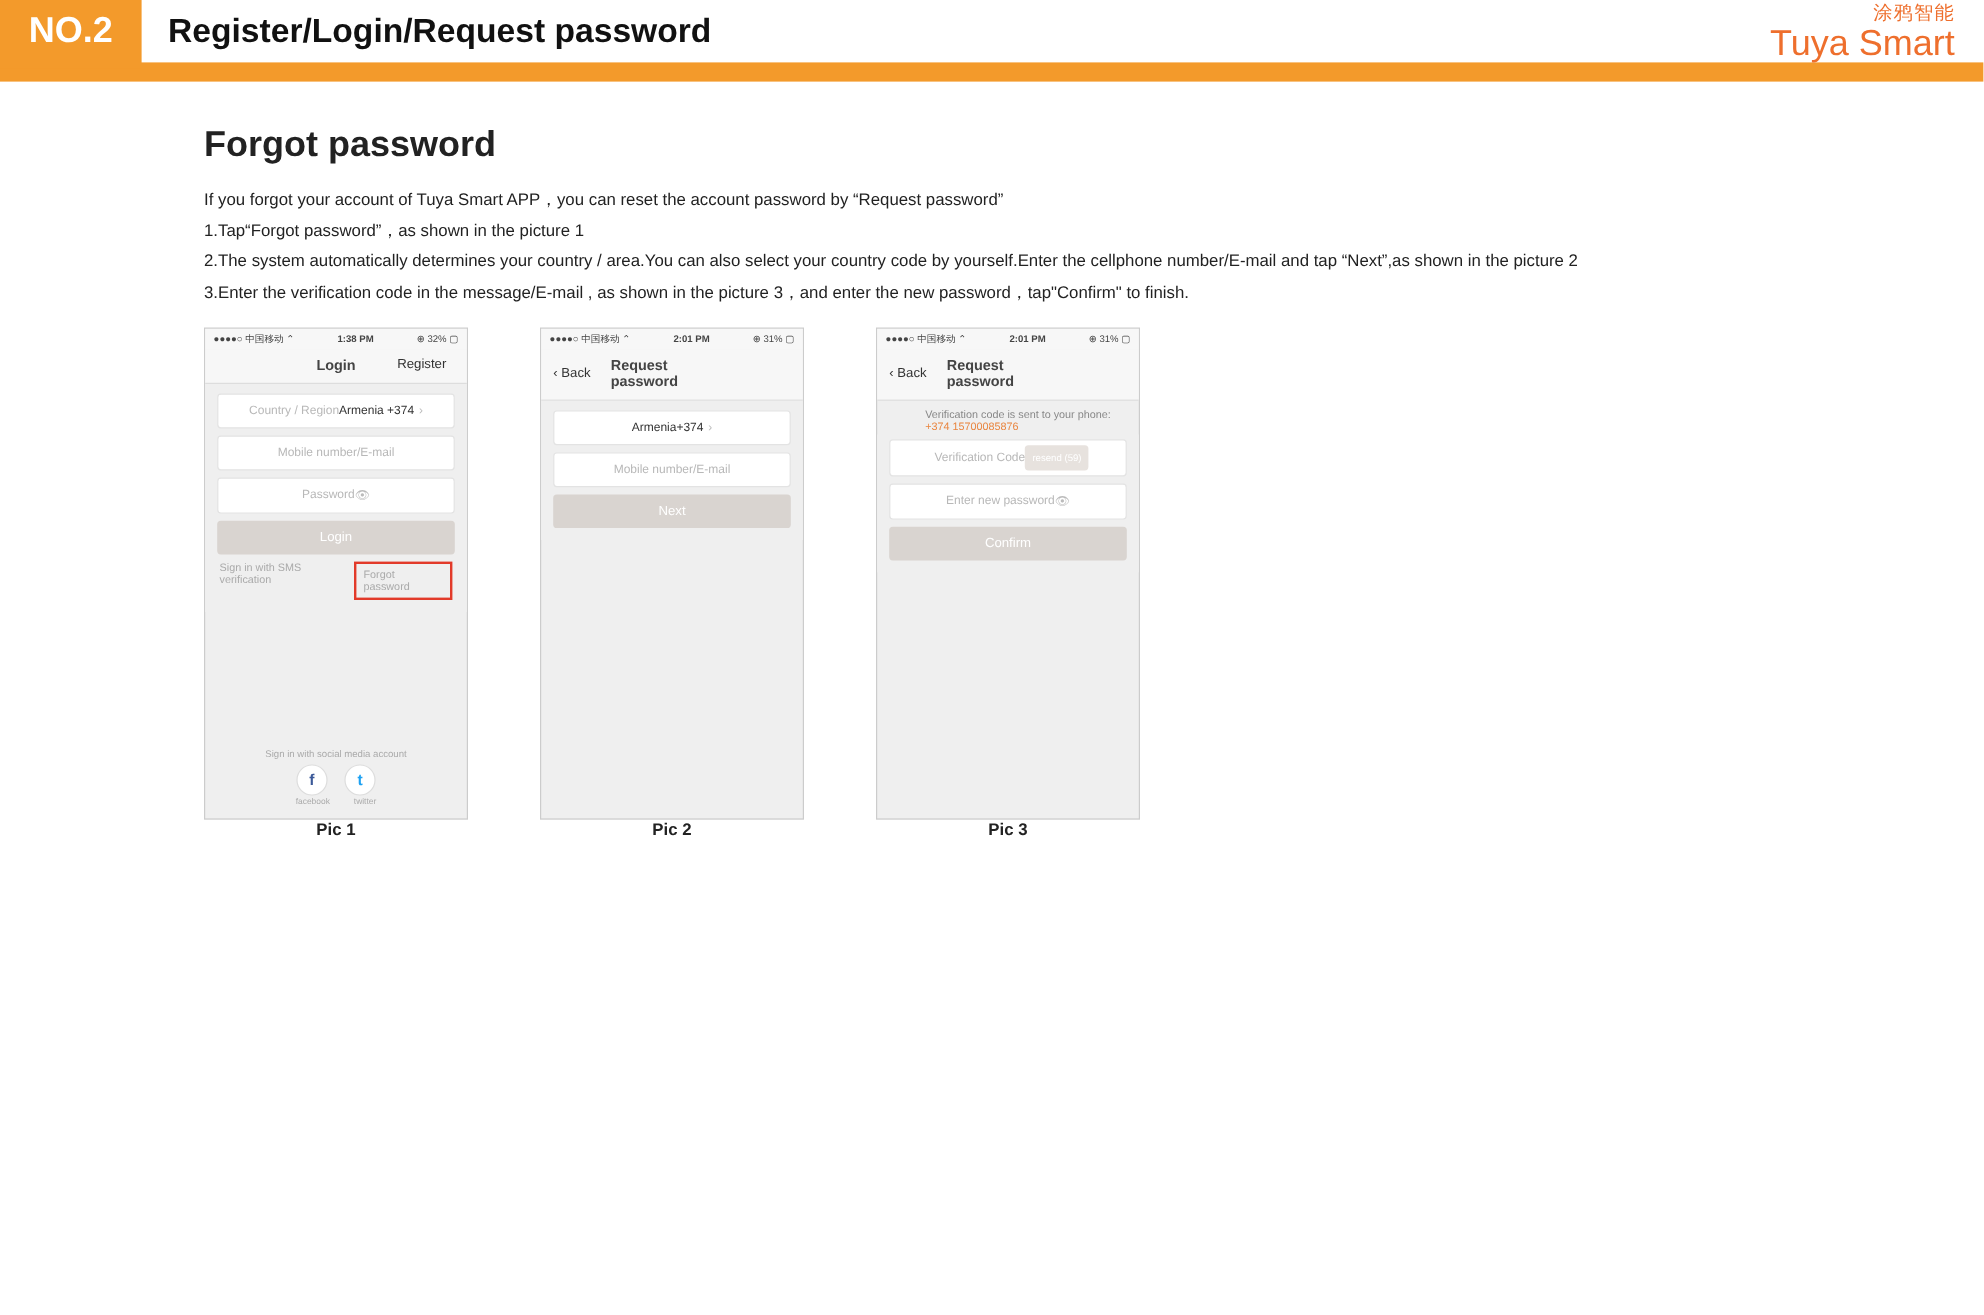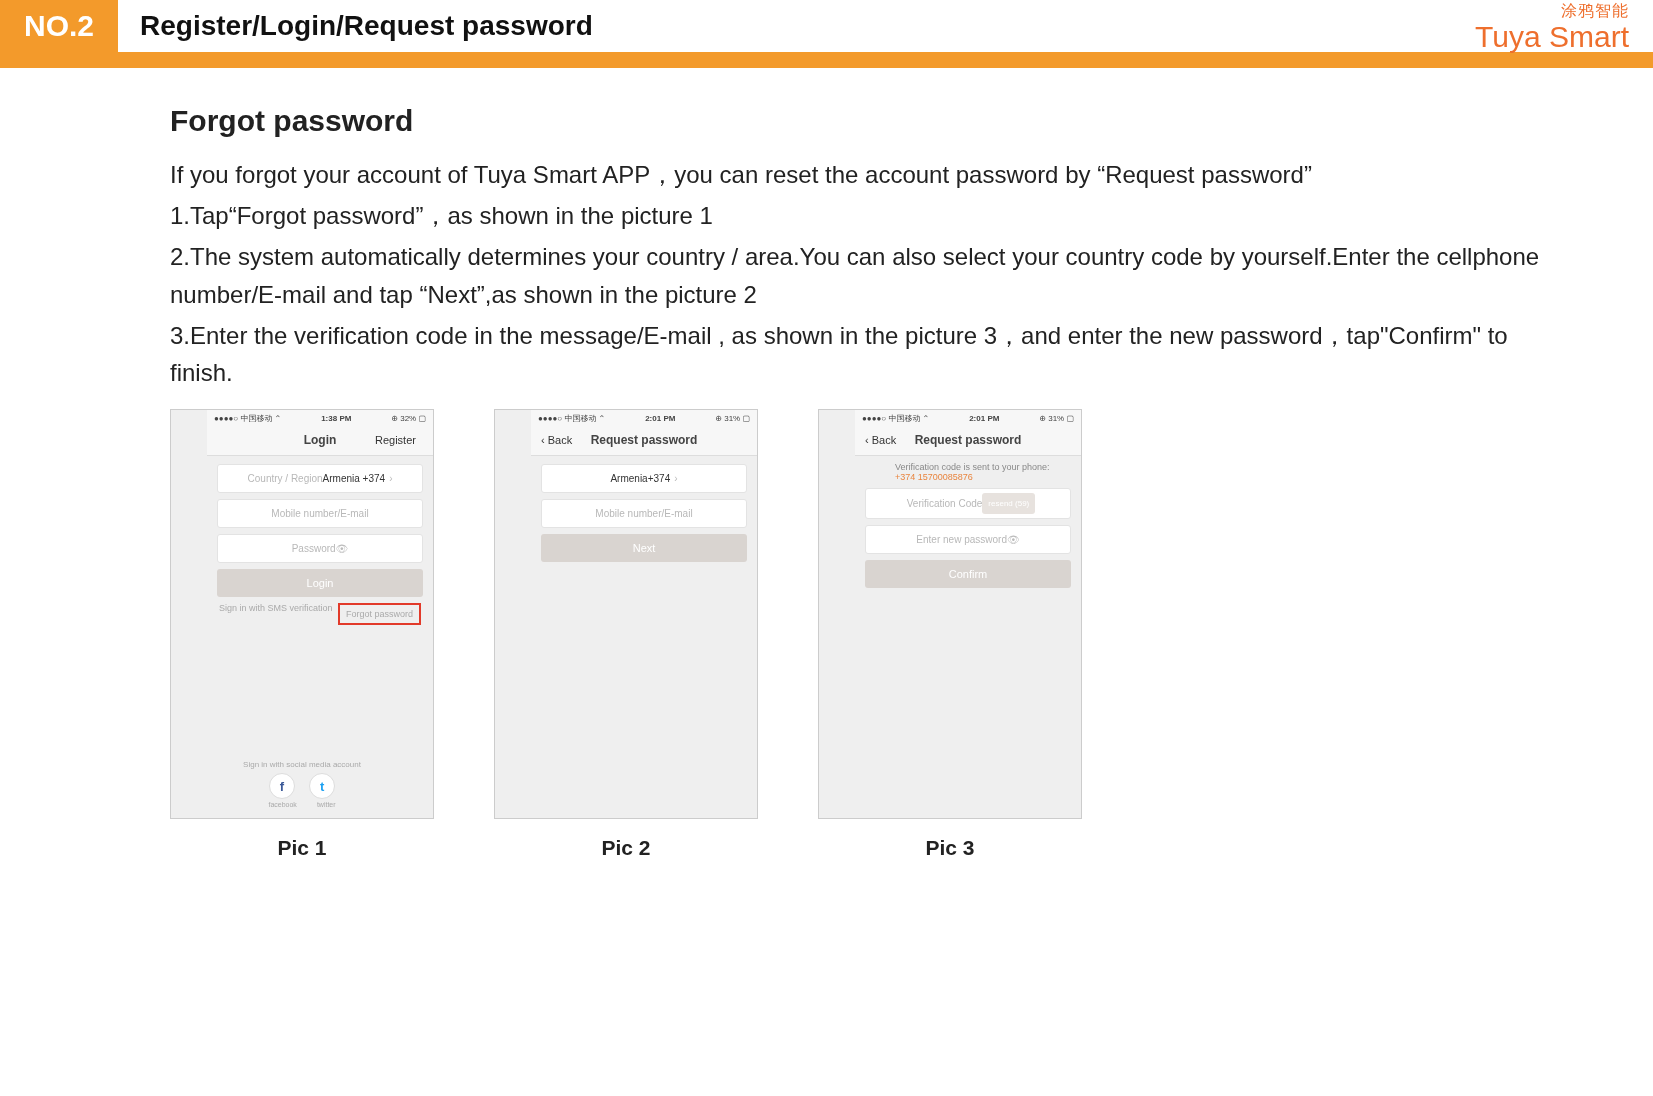--- a/index.html
+++ b/index.html
@@ -10,27 +10,27 @@
   .hdr-badge { background:#f39a2b; color:#fff; font-weight:700; font-size:30px; padding:14px 24px; }
   .hdr-title { font-size:28px; font-weight:700; margin-left:22px; color:#111; }
   .logo-wrap { margin-left:auto; margin-right:24px; text-align:right; }
   .logo-cn { color:#ee6f2d; font-size:16px; letter-spacing:1px; }
   .logo-main { color:#ee6f2d; font-size:30px; font-weight:400; line-height:1; }
   .hdr-bar { height:16px; background:#f39a2b; width:100%; }
 
   
   .content { padding:36px 80px 0 170px; color:#222; }
   .h2 { font-size:30px; font-weight:700; margin-bottom:18px; }
-  .para { font-size:24px; line-height:1.55; margin-bottom:4px; }
+  .para { font-size:14px; line-height:1.55; margin-bottom:4px; }
 
   
   .phones { display:flex; gap:60px; margin-top:18px; }
   .phone-col { display:flex; flex-direction:column; align-items:center; }
-  .phone { width:264px; height:410px; border:1px solid #ccc; background:#efefef; position:relative; font-size:10px; color:#444;padding-left:36px; }
-  .caption { font-weight:700; font-size:21px; margin-top:17px; }
+  .phone { width:220px; height:410px; border:1px solid #ccc; background:#efefef; position:relative; font-size:10px; color:#444; }
+  .caption { font-weight:700; font-size:14px; margin-top:0; }
 
   
   .sbar { display:flex; justify-content:space-between; align-items:center; padding:3px 7px; background:#f7f7f7; font-size:8px; }
   .sbar .c { font-weight:600; }
 
   
   .nav { display:flex; justify-content:space-between; align-items:center; padding:6px 10px 8px; background:#f7f7f7; border-bottom:1px solid #ddd; }
   .nav .ttl { font-weight:700; font-size:12px; }
   .nav .side { font-size:11px; color:#333; min-width:48px; }
   .nav .side.right { text-align:left; }

